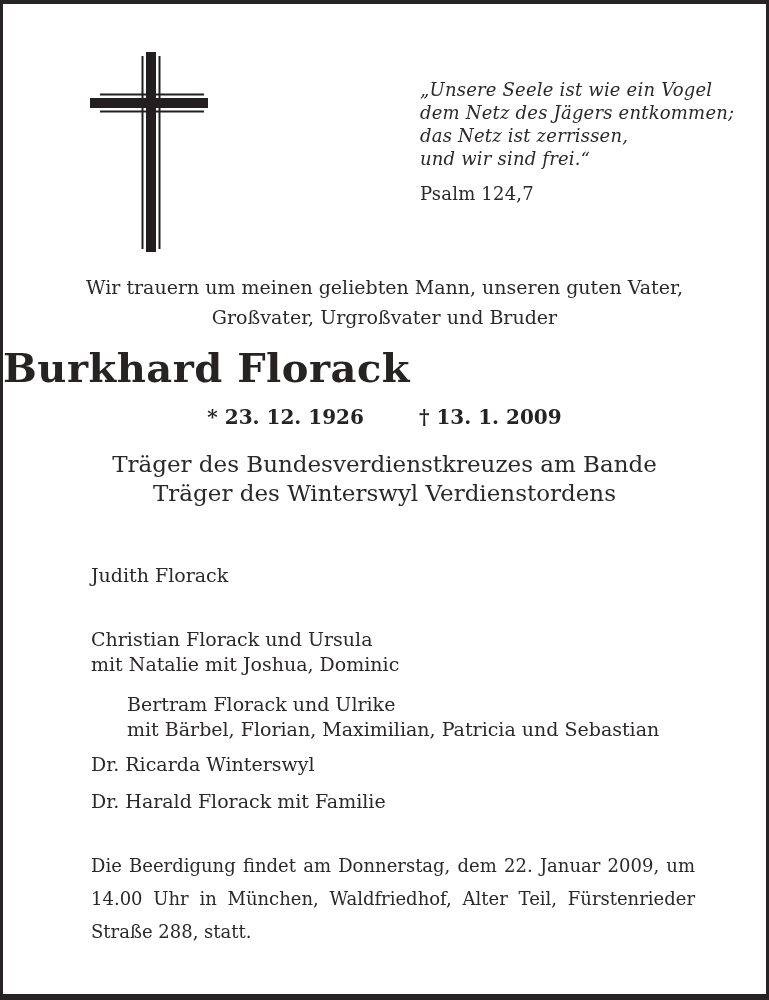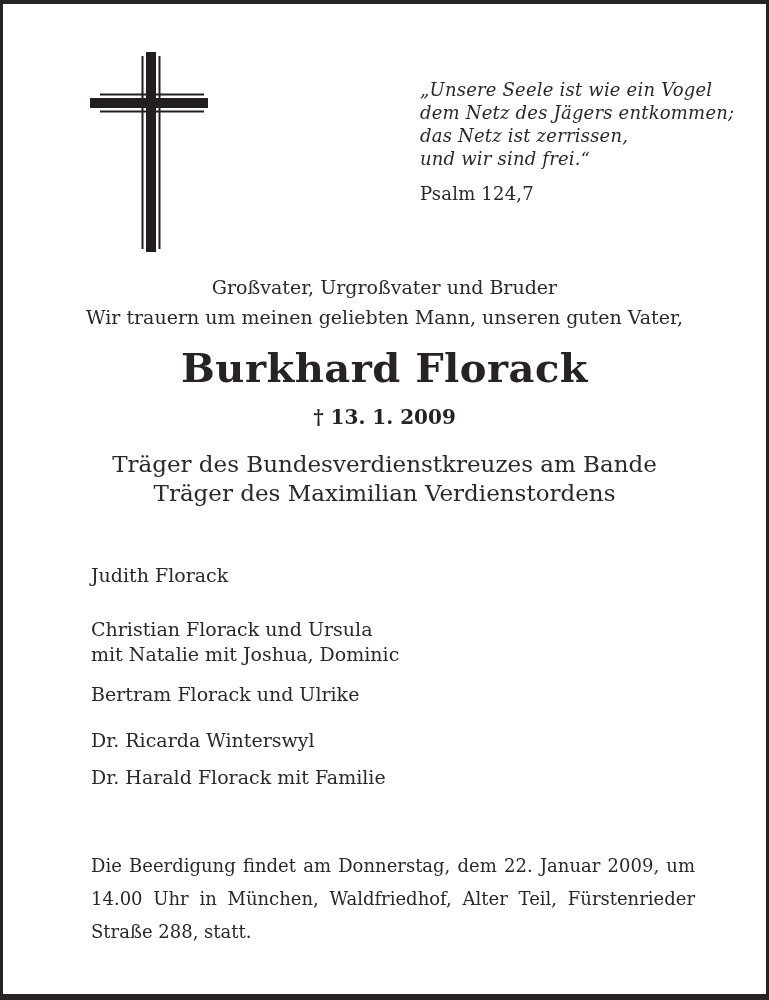--- a/index.html
+++ b/index.html
@@ -45,21 +45,21 @@
     width: 100%;
     text-align: center;
     font-size: 19px;
     line-height: 30px;
   }
   .deceased-name {
     position: absolute;
     left: 0;
     top: 340px;
     width: 100%;
-    text-align: center;
+    text-align: left;
     font-size: 40px;
     font-weight: bold;
     letter-spacing: 0.5px;
     color: #262322;
   }
   .dates {
     position: absolute;
     left: 0;
     top: 401px;
     width: 100%;
@@ -79,23 +79,23 @@
     font-size: 23px;
     line-height: 29px;
   }
   .mourners {
     position: absolute;
     left: 88px;
     top: 559px;
     font-size: 19px;
     line-height: 25px;
   }
-  .mourner-group.gap-a { margin-top: 29px; }
-  .mourner-group.gap-b { margin-top: 15px; }
-  .mourner-group.gap-c { margin-top: 21px; }
+  .mourner-group.gap-a { margin-top: 39px; }
+  .mourner-group.gap-b { margin-top: 15px; margin-left: 36px; }
+  .mourner-group.gap-c { margin-top: 10px; }
   .mourner-group.gap-d { margin-top: 12px; }
   .funeral {
     position: absolute;
     left: 88px;
     top: 845px;
     width: 604px;
     font-size: 18px;
     line-height: 33px;
   }
   .funeral .just {
@@ -124,45 +124,47 @@
 
   <div class="quote-block">
     <div>„Unsere Seele ist wie ein Vogel</div>
     <div>dem Netz des Jägers entkommen;</div>
     <div>das Netz ist zerrissen,</div>
     <div>und wir sind frei.“</div>
     <div class="quote-ref">Psalm 124,7</div>
   </div>
 
   <div class="intro">
+    <div>Wir trauern um meinen geliebten Mann, unseren guten Vater,</div>
     <div>Großvater, Urgroßvater und Bruder</div>
-    <div>Wir trauern um meinen geliebten Mann, unseren guten Vater,</div>
   </div>
 
   <div class="deceased-name">Burkhard Florack</div>
 
   <div class="dates">
+    <span>* 23. 12. 1926</span>
     <span>† 13. 1. 2009</span>
   </div>
 
   <div class="honors">
     <div>Träger des Bundesverdienstkreuzes am Bande</div>
-    <div>Träger des Maximilian Verdienstordens</div>
+    <div>Träger des Winterswyl Verdienstordens</div>
   </div>
 
   <div class="mourners">
     <div class="mourner-group">
       <div>Judith Florack</div>
     </div>
     <div class="mourner-group gap-a">
       <div>Christian Florack und Ursula</div>
       <div>mit Natalie mit Joshua, Dominic</div>
     </div>
     <div class="mourner-group gap-b">
       <div>Bertram Florack und Ulrike</div>
+      <div>mit Bärbel, Florian, Maximilian, Patricia und Sebastian</div>
     </div>
     <div class="mourner-group gap-c">
       <div>Dr. Ricarda Winterswyl</div>
     </div>
     <div class="mourner-group gap-d">
       <div>Dr. Harald Florack mit Familie</div>
     </div>
   </div>
 
   <div class="funeral">

